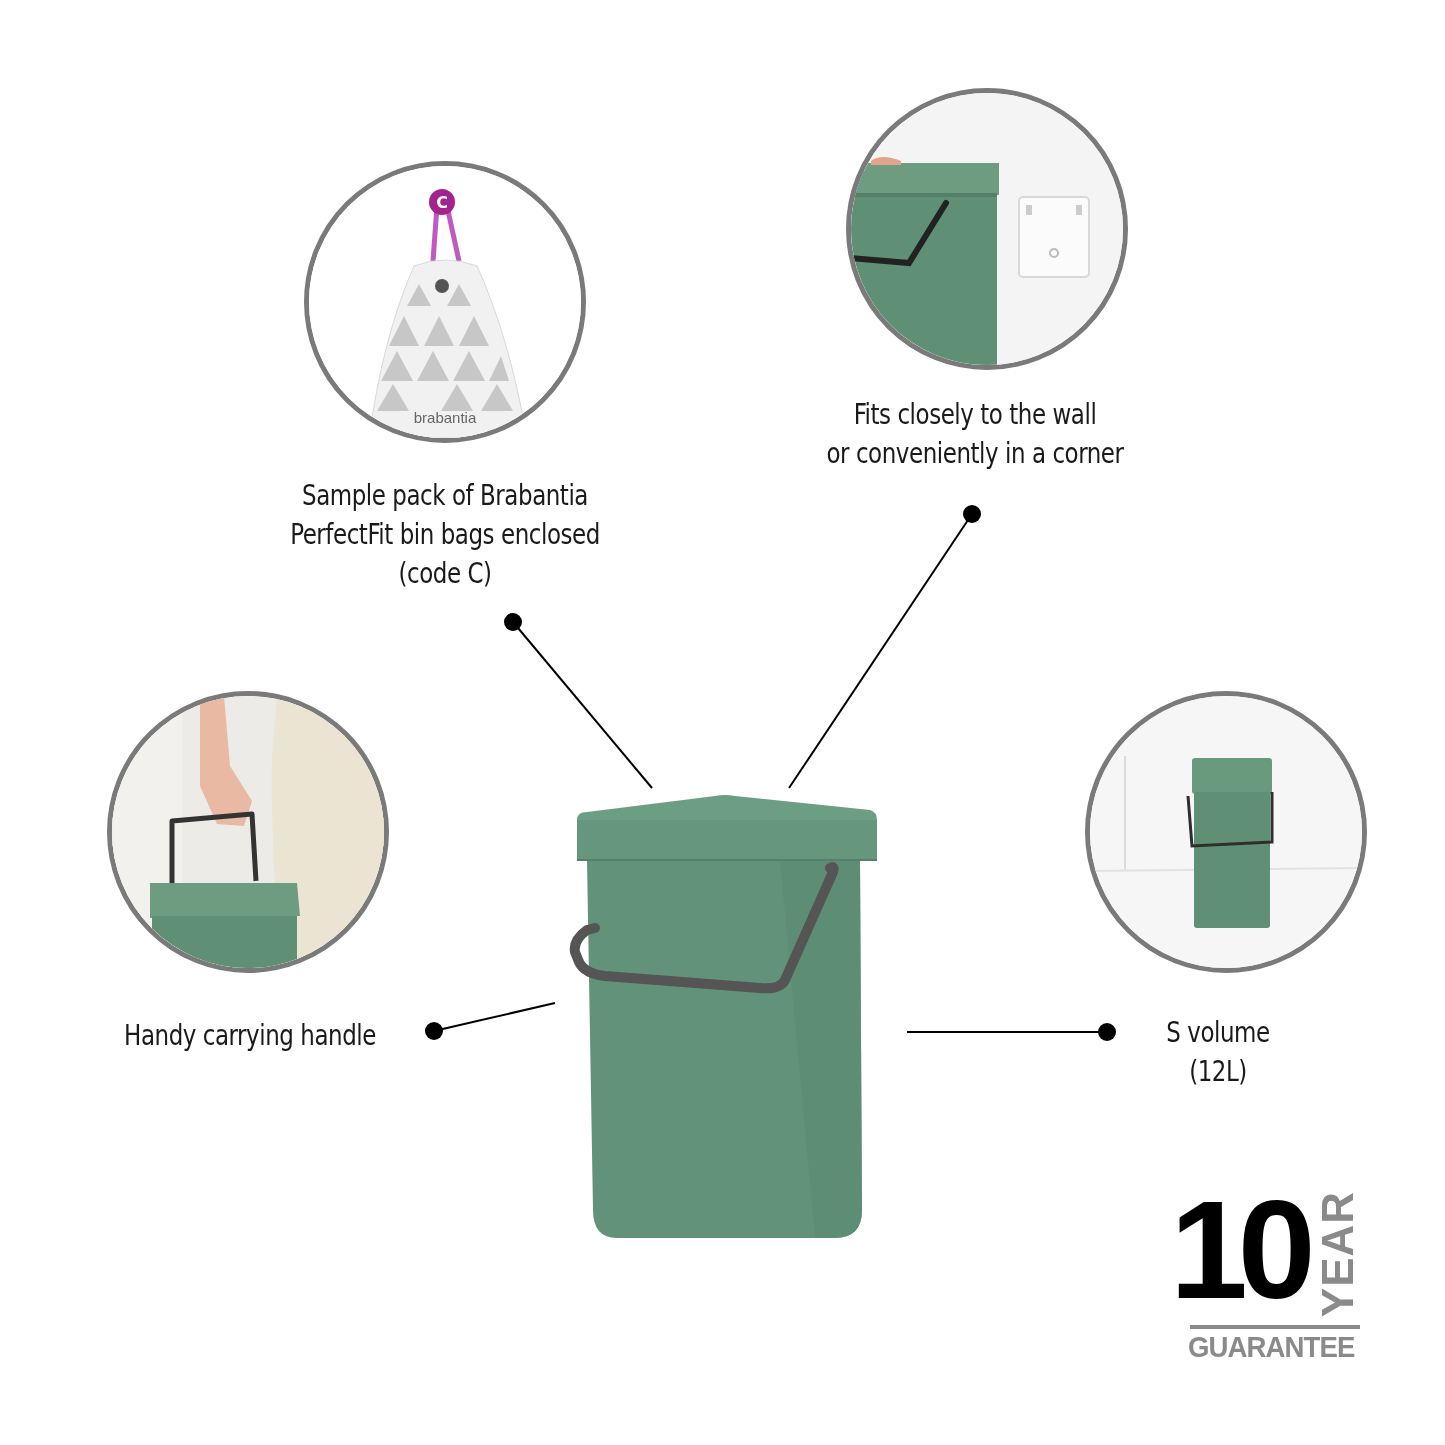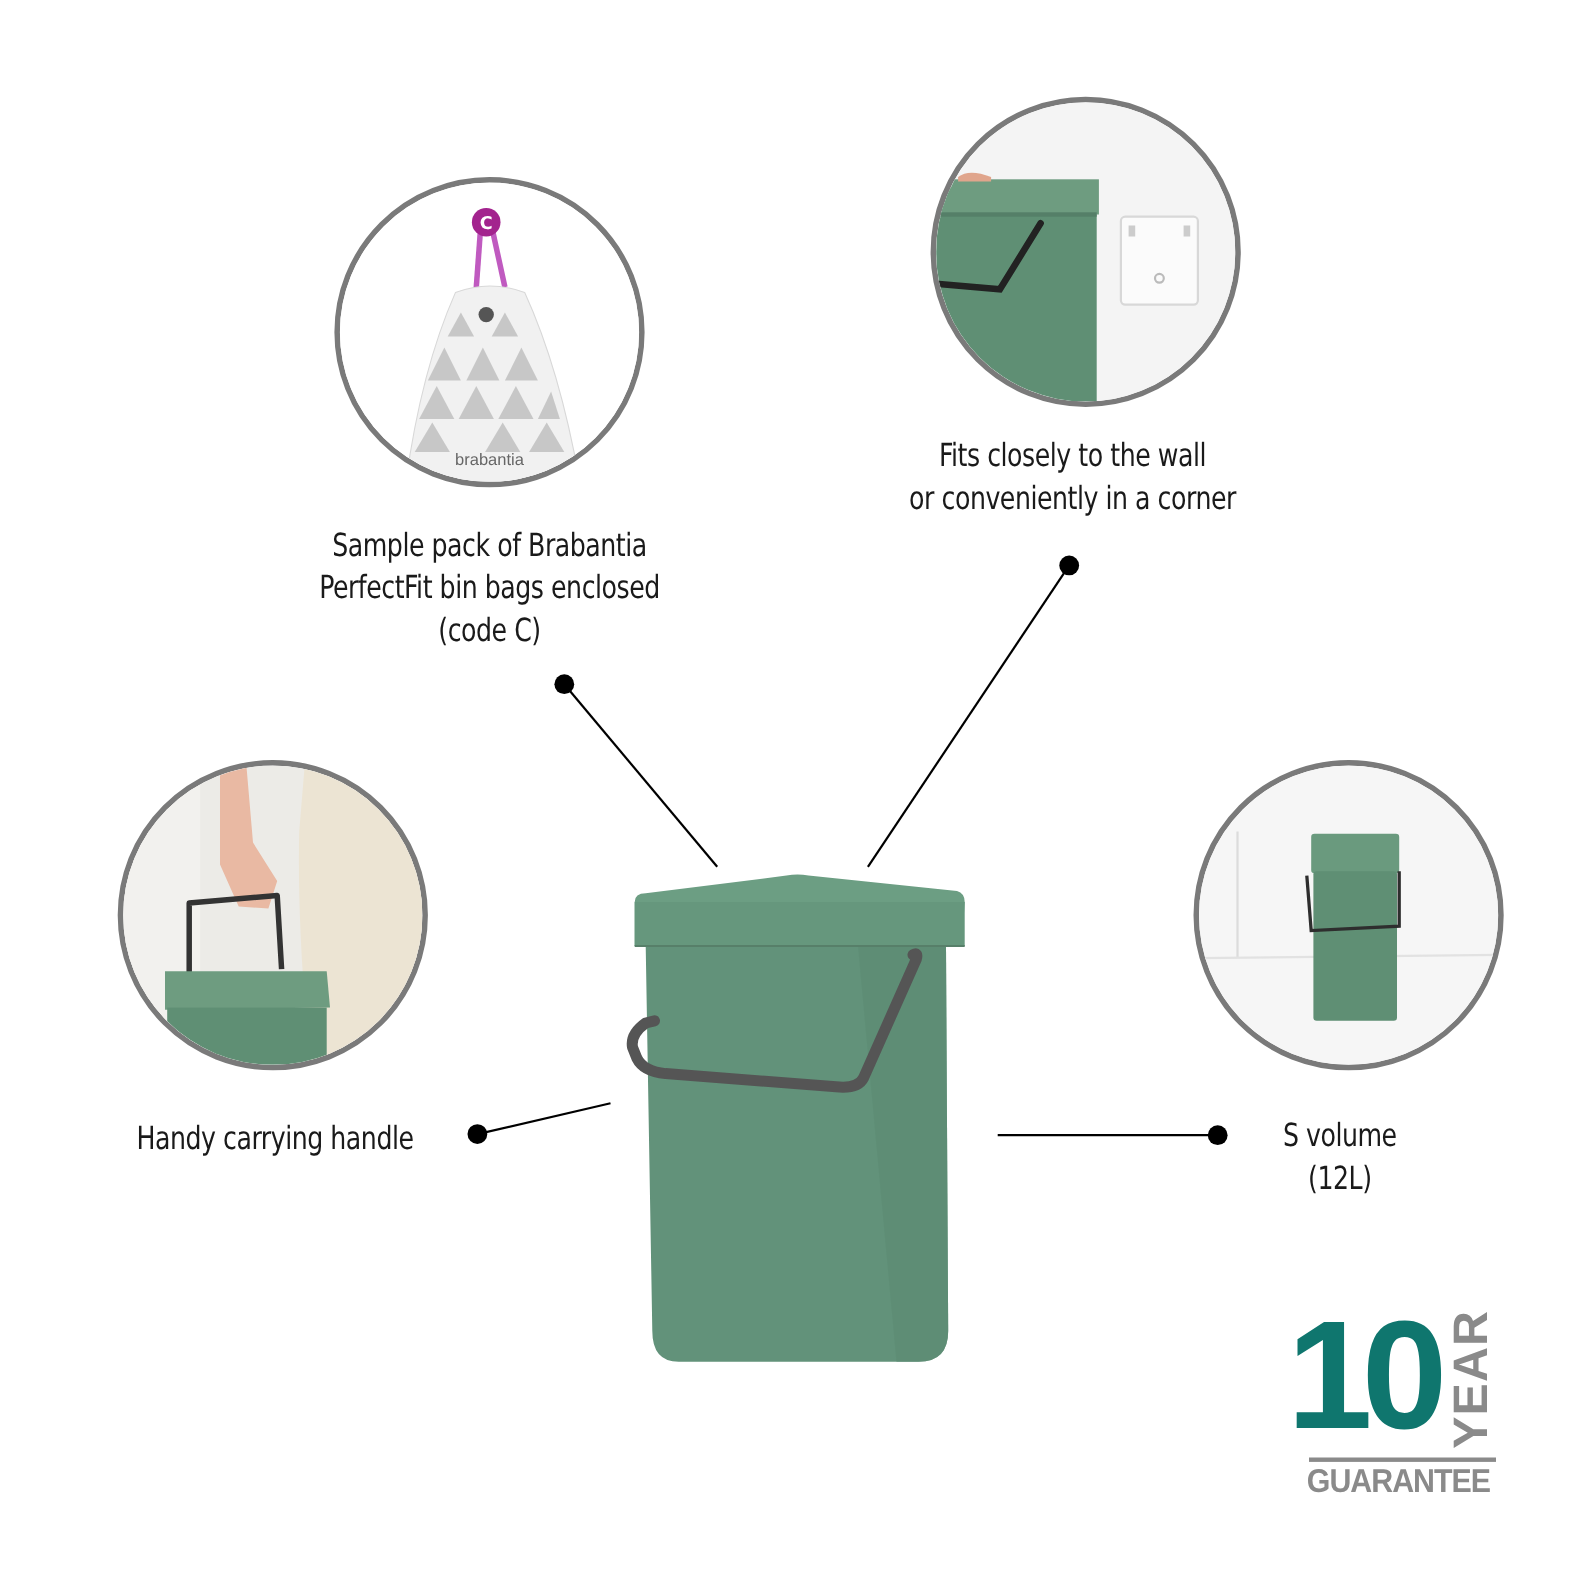--- a/index.html
+++ b/index.html
@@ -132,19 +132,19 @@
 <div class="label" style="left:80px;top:1016px;width:340px;">
   <span>Handy carrying handle</span>
 </div>
 
 <div class="label" style="left:1118px;top:1013px;width:200px;">
   <span>S volume</span>
   <span>(12L)</span>
 </div>
 
 <div class="guarantee" style="left:1170px;top:1190px;width:195px;height:175px;">
-  <div class="abs" style="left:0;top:0;font-family:'Liberation Sans', sans-serif;font-weight:bold;font-size:140px;line-height:120px;color:#0f766e;letter-spacing:-10px;">10</div>
+  <div class="abs" style="left:0;top:0;font-family:'Liberation Sans', sans-serif;font-weight:bold;font-size:140px;line-height:120px;color:#000000;letter-spacing:-10px;">10</div>
   <div class="abs" style="left:148px;top:0;width:40px;height:125px;">
     <div style="position:absolute;left:-44px;top:42px;width:128px;transform:rotate(-90deg);font-family:'Liberation Sans', sans-serif;font-weight:bold;font-size:44px;line-height:44px;color:#8a8a8a;text-align:center;letter-spacing:1px;">YEAR</div>
   </div>
   <div class="abs" style="left:20px;top:135px;width:170px;height:4px;background:#8a8a8a;"></div>
   <div class="abs" style="left:18px;top:140px;width:176px;font-family:'Liberation Sans', sans-serif;font-weight:bold;font-size:30px;line-height:34px;color:#8a8a8a;letter-spacing:-1px;transform:scaleX(0.92);transform-origin:left top;">GUARANTEE</div>
 </div>
 
 </body></html>

